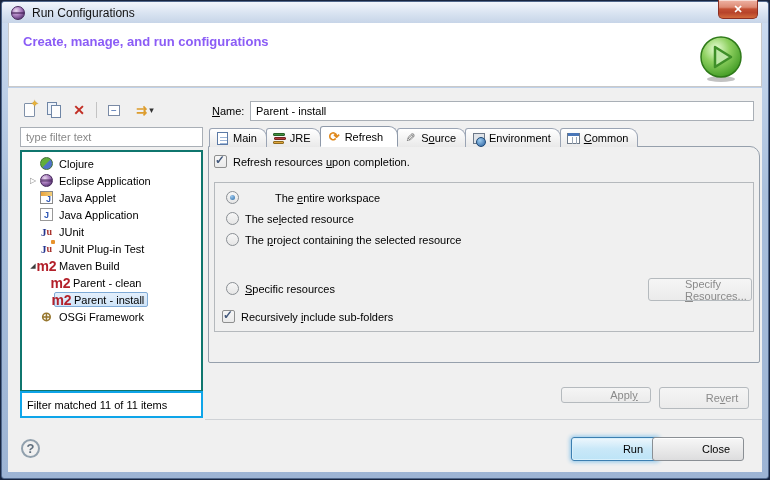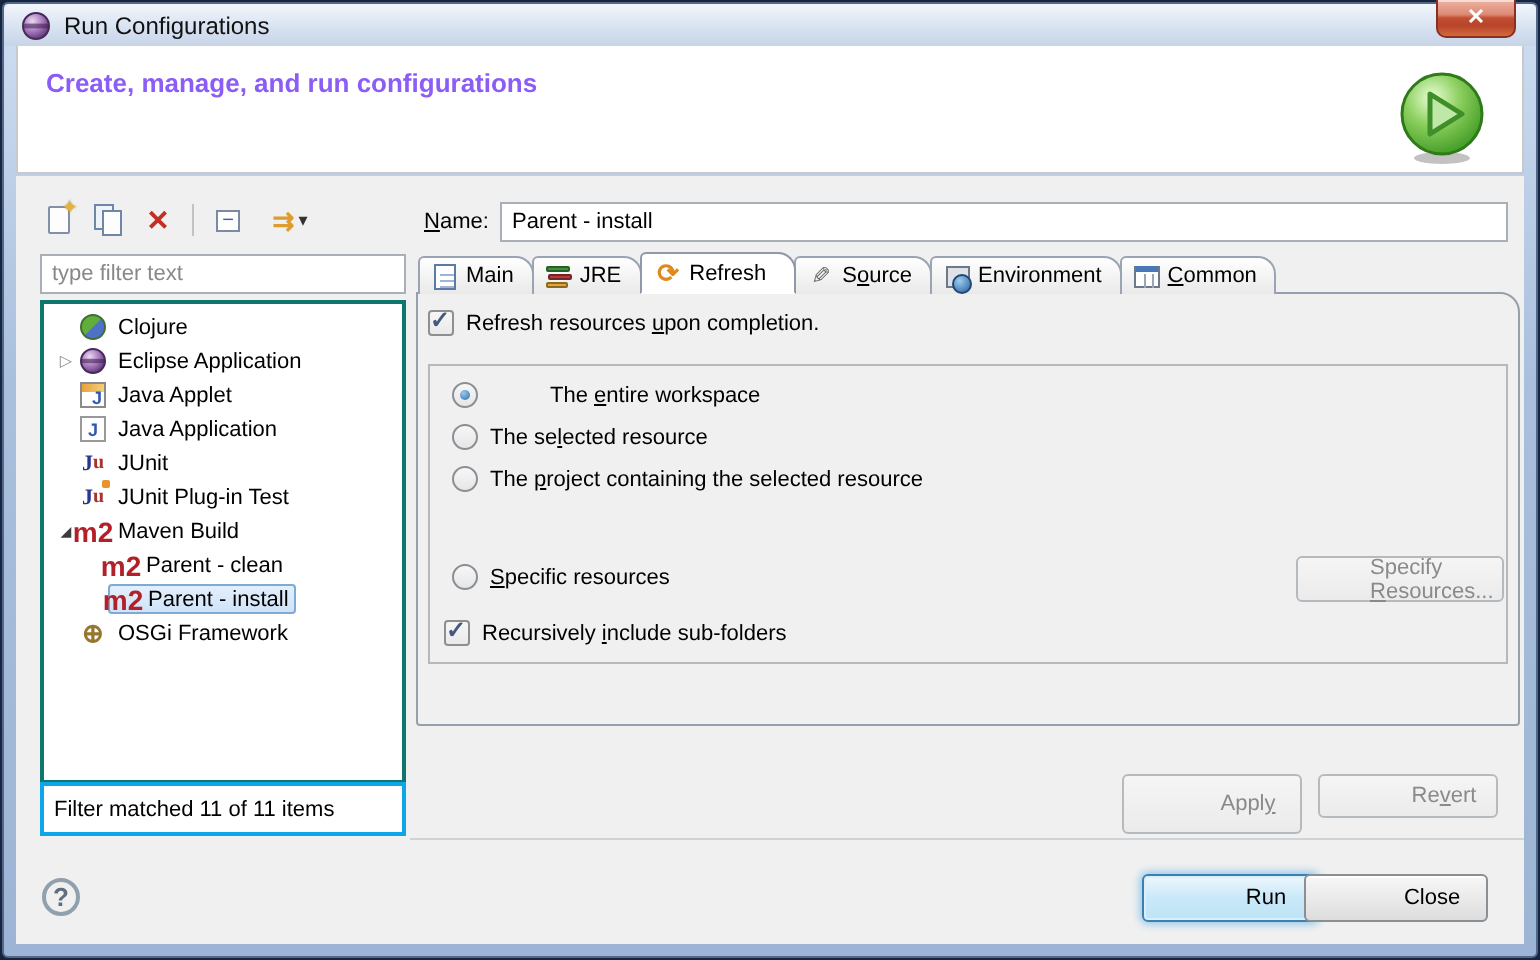--- a/index.html
+++ b/index.html
@@ -97,21 +97,21 @@
   .ctl-row{position:absolute;display:flex;align-items:center;gap:6px;font-size:11px;color:#000;white-space:nowrap;}
   .groupbox{position:absolute;left:206px;top:94px;width:540px;height:150px;border:1px solid #b5b9bd;background:#f0f0f0;}
 
   .btn{display:flex;align-items:center;justify-content:center;font-size:11px;border-radius:3px;cursor:default;padding-left:36px;}
   .btn-disabled{background:linear-gradient(180deg,#f5f5f5,#ebebeb);border:1px solid #b5babe;color:#8a8a8a;}
   .btn-normal{background:linear-gradient(180deg,#f7f7f7,#ddddde);border:1px solid #8a8f94;color:#000;box-shadow:inset 0 1px 0 #fff;}
   .btn-default{background:linear-gradient(180deg,#eef7fd,#c9e8f8 50%,#bde4f7);border:1px solid #3c7fb1;color:#000;
     box-shadow:0 0 4px 1px #8cc5ea, inset 0 0 0 1px #d9f0fb;}
 
   .specify-btn{position:absolute;left:640px;top:190px;width:104px;height:23px;}
-  .apply-btn{position:absolute;left:553px;top:299px;width:90px;height:30px;}
+  .apply-btn{position:absolute;left:553px;top:299px;width:90px;height:16px;}
   .revert-btn{position:absolute;left:651px;top:299px;width:90px;height:22px;}
   .bottom-sep{position:absolute;left:197px;top:331px;width:557px;height:1px;background:#cfd2d6;}
   .help-btn{position:absolute;left:13px;top:351px;width:19px;height:19px;border-radius:50%;border:2px solid #91a0ad;
     color:#5f6e7d;font-size:13px;font-weight:bold;display:flex;align-items:center;justify-content:center;background:transparent;cursor:default;}
   .run-btn{position:absolute;left:563px;top:349px;width:88px;height:24px;}
   .close-btn{position:absolute;left:644px;top:349px;width:92px;height:24px;}
 </style>
 </head>
 <body>
 

